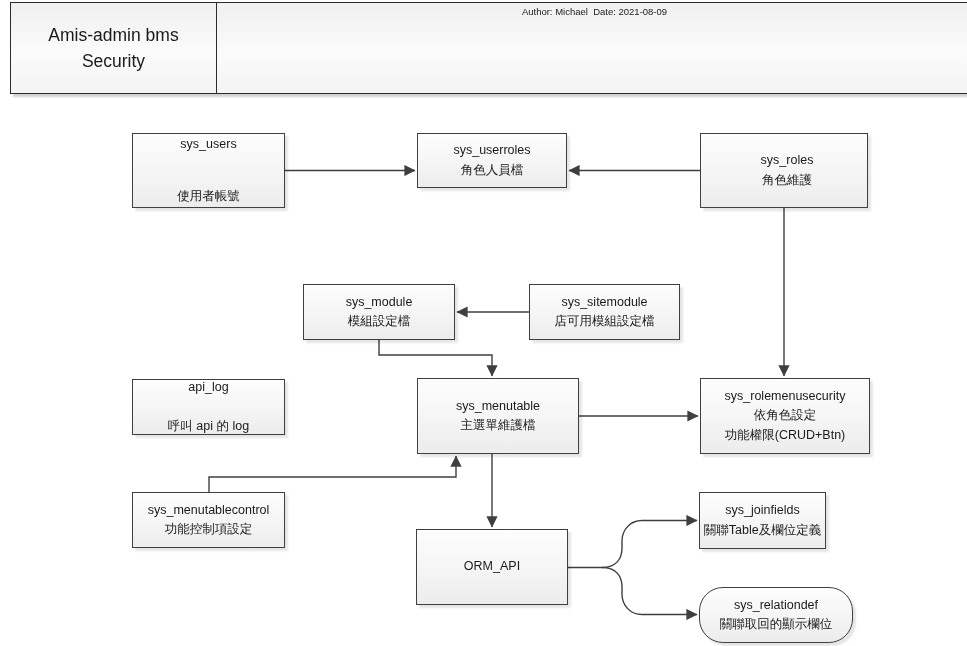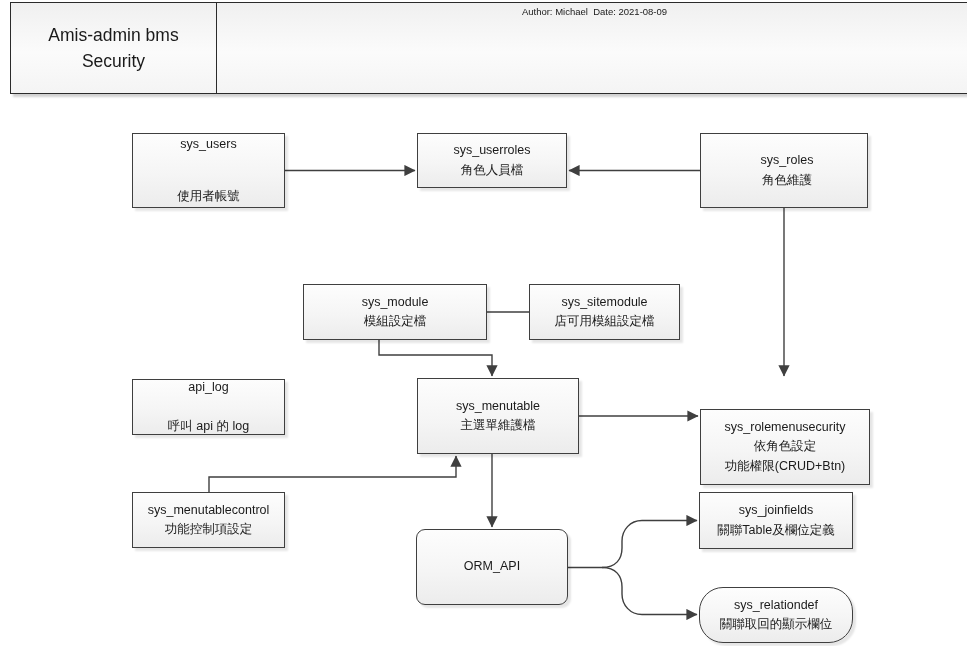--- a/index.html
+++ b/index.html
@@ -94,49 +94,49 @@
         <span class="node-desc">使用者帳號</span>
       </div>
       <div class="node" style="left: 417px; top: 133px; width: 150px; height: 55px;">
         <span class="node-title">sys_userroles</span>
         <span class="node-desc">角色人員檔</span>
       </div>
       <div class="node" style="left: 700px; top: 133px; width: 168px; height: 75px; padding-left: 6px;">
         <span class="node-title">sys_roles</span>
         <span class="node-desc">角色維護</span>
       </div>
-      <div class="node" style="left: 303px; top: 284px; width: 184px; height: 56px;">
+      <div class="node" style="left: 303px; top: 284px; width: 152px; height: 56px;">
         <span class="node-title">sys_module</span>
         <span class="node-desc">模組設定檔</span>
       </div>
       <div class="node" style="left: 529px; top: 284px; width: 151px; height: 56px;">
         <span class="node-title">sys_sitemodule</span>
         <span class="node-desc">店可用模組設定檔</span>
       </div>
       <div class="node" style="left: 132px; top: 379px; width: 153px; height: 56px; gap: 20px;">
         <span class="node-title">api_log</span>
         <span class="node-desc">呼叫 api 的 log</span>
       </div>
       <div class="node" style="left: 417px; top: 378px; width: 162px; height: 76px;">
         <span class="node-title">sys_menutable</span>
         <span class="node-desc">主選單維護檔</span>
       </div>
-      <div class="node" style="left: 700px; top: 378px; width: 170px; height: 76px; margin-top: 31px;">
+      <div class="node" style="left: 700px; top: 378px; width: 170px; height: 76px;">
         <span class="node-title">sys_rolemenusecurity</span>
         <span class="node-desc">依角色設定</span>
         <span class="node-desc">功能權限(CRUD+Btn)</span>
       </div>
       <div class="node" style="left: 132px; top: 492px; width: 153px; height: 56px;">
         <span class="node-title">sys_menutablecontrol</span>
         <span class="node-desc">功能控制項設定</span>
       </div>
-      <div class="node" style="left: 416px; top: 529px; width: 152px; height: 76px; border-radius: 9px;">
+      <div class="node" style="left: 416px; top: 529px; width: 152px; height: 76px;">
         <span class="node-title">ORM_API</span>
       </div>
-      <div class="node" style="left: 699px; top: 492px; width: 154px; height: 57px;">
+      <div class="node" style="left: 699px; top: 492px; width: 127px; height: 57px;">
         <span class="node-title">sys_joinfields</span>
         <span class="node-desc">關聯Table及欄位定義</span>
       </div>
       <div class="node" style="left: 699px; top: 587px; width: 154px; height: 56px; border-radius: 24px;">
         <span class="node-title">sys_relationdef</span>
         <span class="node-desc">關聯取回的顯示欄位</span>
       </div>
     </div>
 
 </div>

